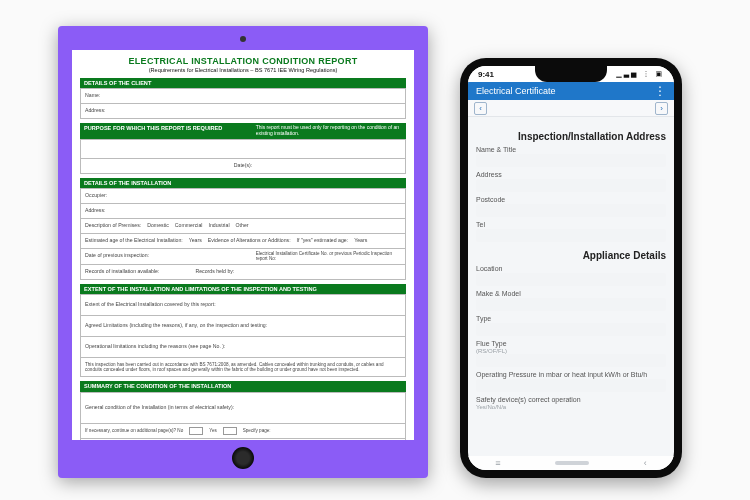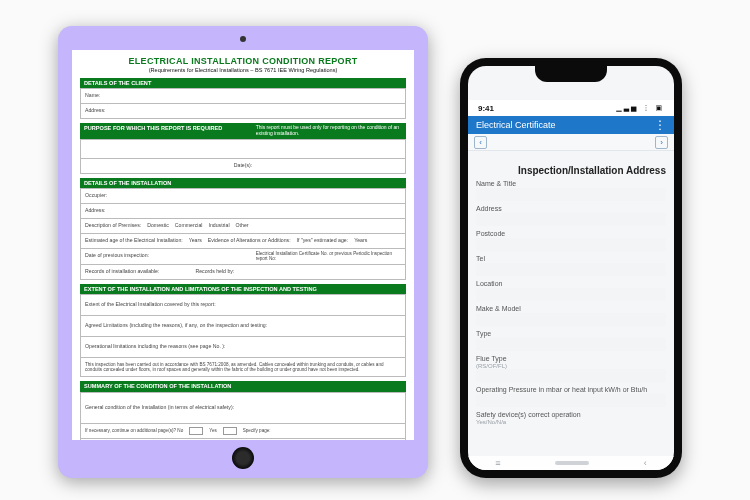--- a/index.html
+++ b/index.html
@@ -1,19 +1,19 @@
 <!DOCTYPE html>
 <html><head>
 <meta charset="utf-8">
 <style>
   body { margin:0; padding:0; width:750px; height:500px; background:#fafafa; font-family:Arial,Helvetica,sans-serif; position:relative; }
   .stage { width:750px; height:500px; position:relative; overflow:hidden; }
 
   
-  .tablet { position:absolute; left:58px; top:26px; width:370px; height:452px; background:#c4b5fd; border-radius:14px; box-shadow:0 4px 18px rgba(0,0,0,.35); }
+  .tablet { position:absolute; left:58px; top:26px; width:370px; height:452px; background:#8b5cf6; border-radius:4px; box-shadow:0 4px 18px rgba(0,0,0,.35); }
   .tablet .camera { position:absolute; top:10px; left:50%; width:6px; height:6px; margin-left:-3px; background:#333; border-radius:50%; }
   .tablet .home { position:absolute; bottom:9px; left:50%; width:22px; height:22px; margin-left:-11px; background:radial-gradient(circle,#2b2b2b 40%,#0a0a0a 70%); border-radius:50%; }
   .tablet .screen { position:absolute; top:24px; bottom:38px; left:14px; right:14px; background:#fff; overflow:hidden; }
 
   .form { font-size:5.2px; color:#222; line-height:1.15; padding:6px 8px; }
   .form .title { text-align:center; color:#0a7a1e; font-weight:bold; font-size:9px; letter-spacing:.3px; }
   .form .subtitle { text-align:center; font-size:5.6px; color:#111; margin-top:1px; }
   .band { background:#0a7a1e; color:#fff; font-weight:bold; font-size:5.6px; padding:2px 4px; margin-top:4px; display:flex; }
   .band .right { margin-left:auto; font-weight:normal; color:#fff; font-size:5px; max-width:46%; }
   .row { border:1px solid #bbb; border-top:none; padding:2px 4px; min-height:10px; display:flex; gap:6px; flex-wrap:wrap; align-items:center; }
@@ -21,21 +21,21 @@
   .lbl { color:#222; opacity:.85; }
   .lbl.rt { margin-left:auto; }
   .spacer { flex:1; }
   .tiny { font-size:4.6px; }
   .tinybox { display:inline-block; border:1px solid #999; width:12px; height:6px; vertical-align:middle; }
 
   
   .phone { position:absolute; left:460px; top:58px; width:222px; height:420px; background:#0b0b0b; border-radius:26px; box-shadow:0 6px 18px rgba(0,0,0,.35); }
   .phone .screen { position:absolute; top:8px; bottom:8px; left:8px; right:8px; background:#f4f6f8; border-radius:18px; overflow:hidden; }
   .phone .notch { position:absolute; top:0; left:50%; transform:translateX(-50%); width:72px; height:16px; background:#0b0b0b; border-bottom-left-radius:12px; border-bottom-right-radius:12px; z-index:3;}
-  .statusbar { height:16px; font-size:8px; display:flex; align-items:center; padding:0 10px; background:#fff; color:#111;margin-top:34px; }
+  .statusbar { height:16px; font-size:8px; display:flex; align-items:center; padding:0 10px; background:#fff; color:#111; }
   .statusbar .time { font-weight:600; }
   .statusbar .icons { margin-left:auto; letter-spacing:2px; font-size:7px; }
   .appbar { background:#1f77c9; color:#fff; height:18px; display:flex; align-items:center; padding:0 8px; font-size:9px; }
   .appbar .menu { margin-left:auto; font-size:12px; line-height:1; }
   .toolbar { background:#f7f8fa; height:16px; display:flex; align-items:center; gap:6px; padding:0 6px; border-bottom:1px solid #e3e6ea; }
   .sqbtn { width:11px; height:11px; border:1px solid #9fb5cc; border-radius:2px; display:flex; align-items:center; justify-content:center; font-size:8px; color:#2a71b8; }
   .sqbtn.right { margin-left:auto; }
   .content { padding:6px 8px 14px; font-size:8px; color:#222; overflow:hidden; }
   .section { font-size:10px; font-weight:600; margin:8px 0 4px;text-align:right; }
   .field { margin:4px 0; }
@@ -183,20 +183,21 @@
         </div>
         <div class="field">
           <div class="flabel">Postcode</div>
           <div class="finput"></div>
         </div>
         <div class="field">
           <div class="flabel">Tel</div>
           <div class="finput"></div>
         </div>
 
+        <div class="section">Appliance Details</div>
 
         <div class="field">
           <div class="flabel">Location</div>
           <div class="finput"></div>
         </div>
         <div class="field">
           <div class="flabel">Make &amp; Model</div>
           <div class="finput"></div>
         </div>
         <div class="field">

